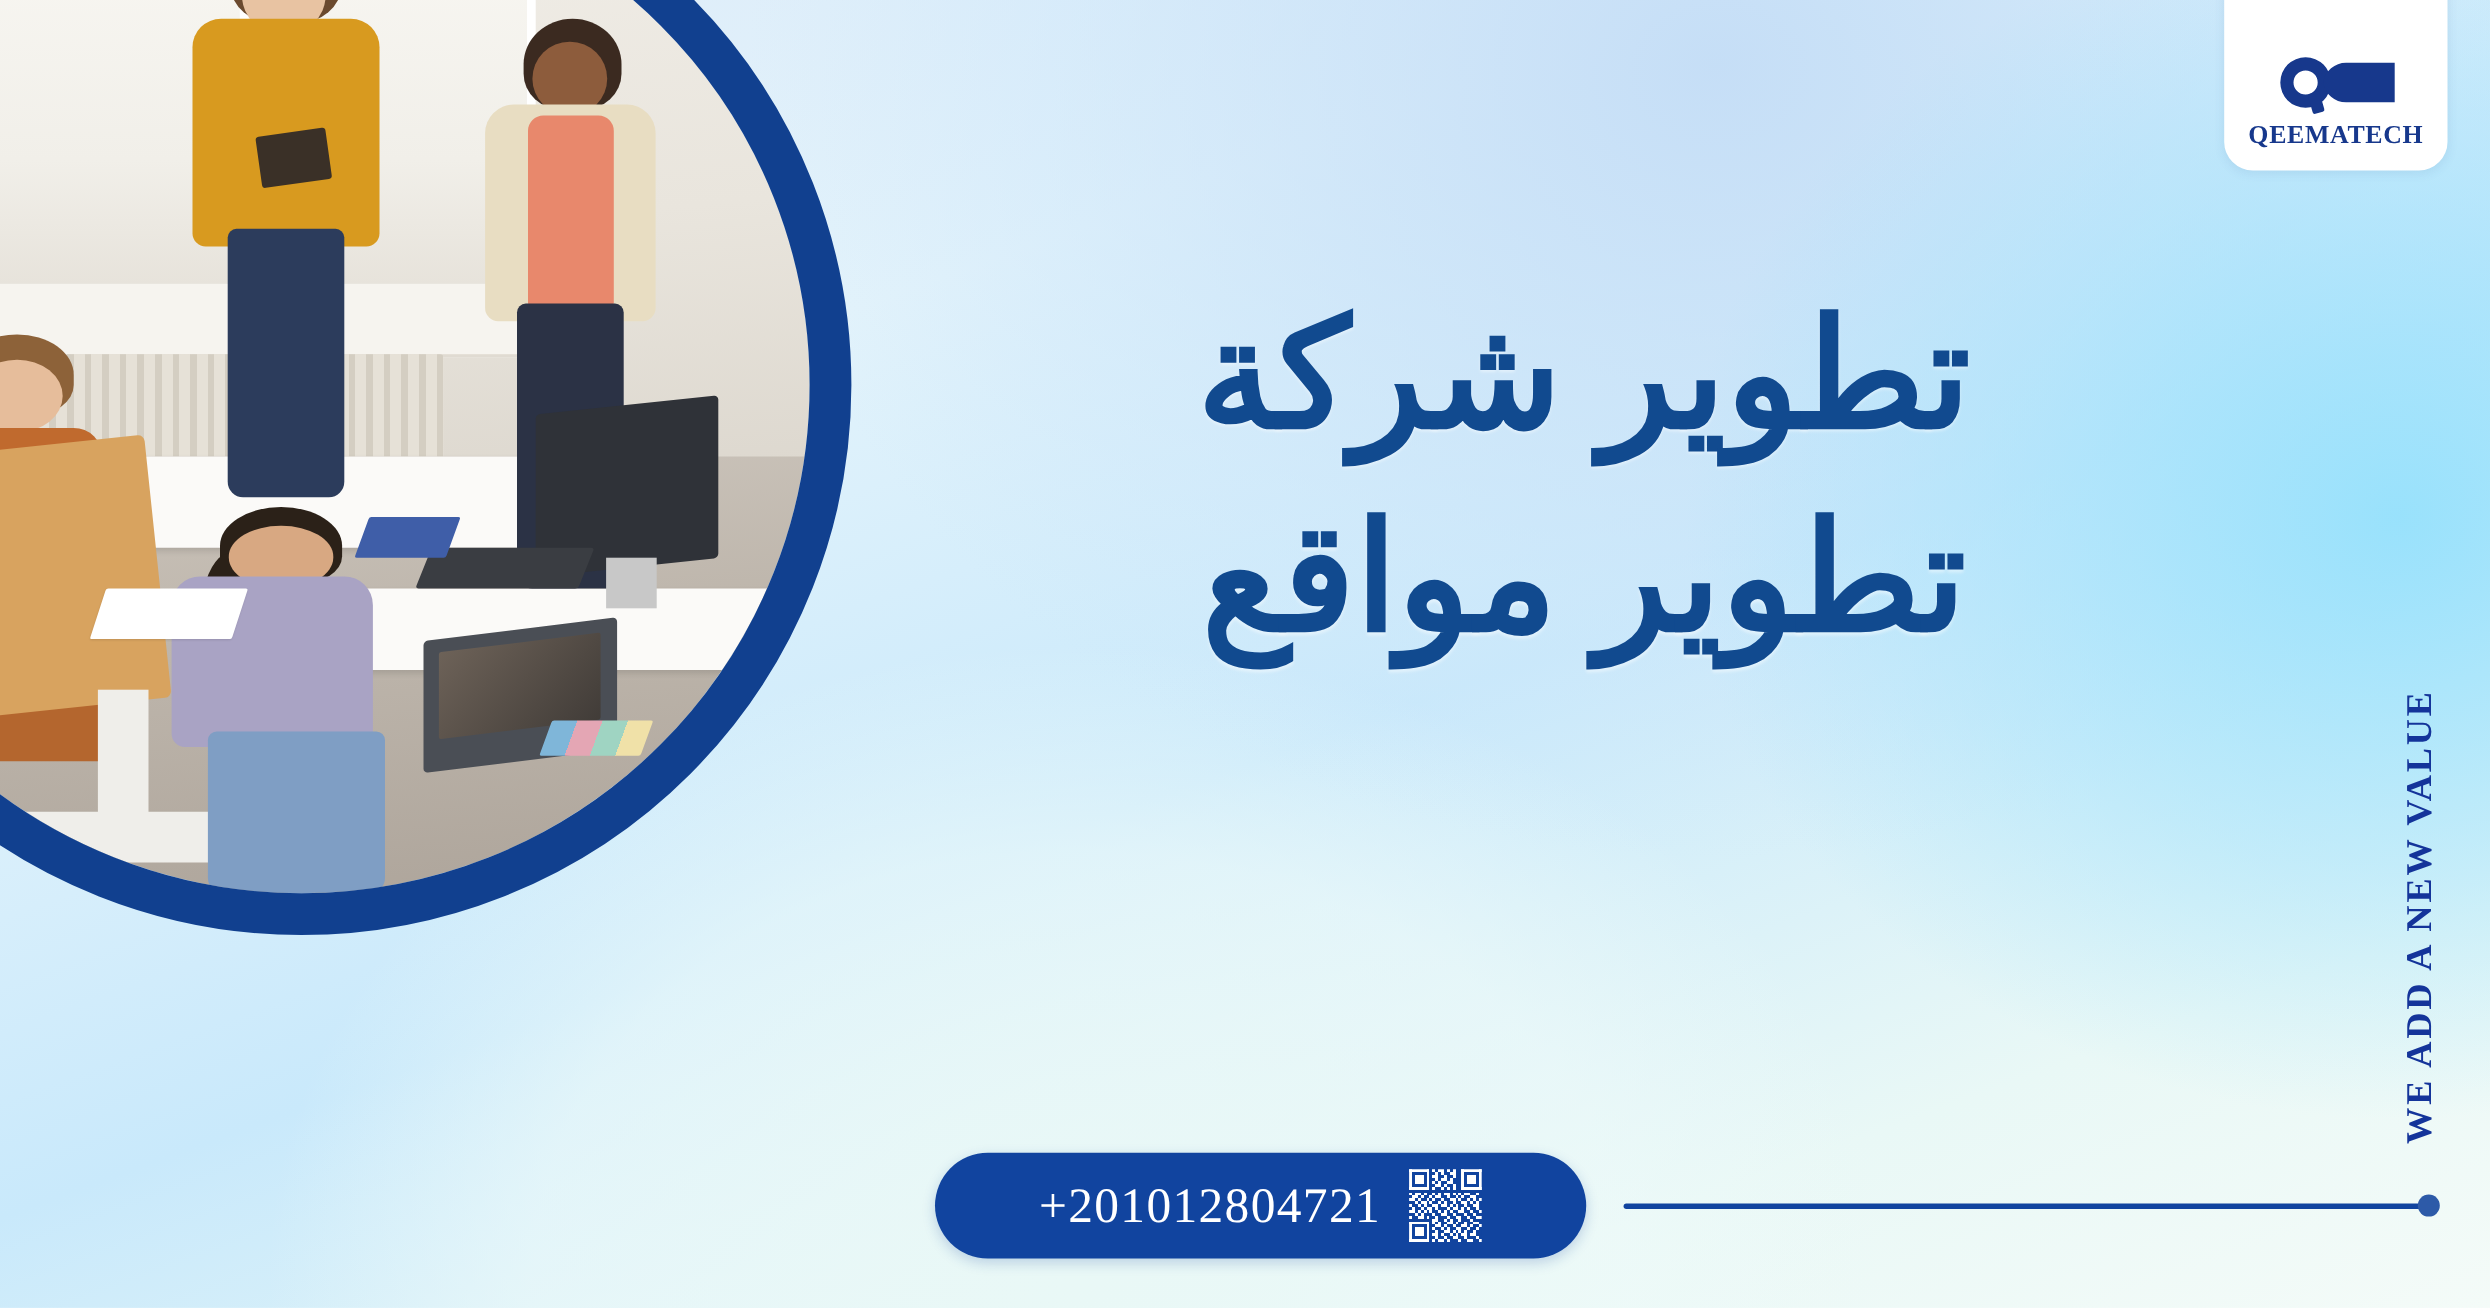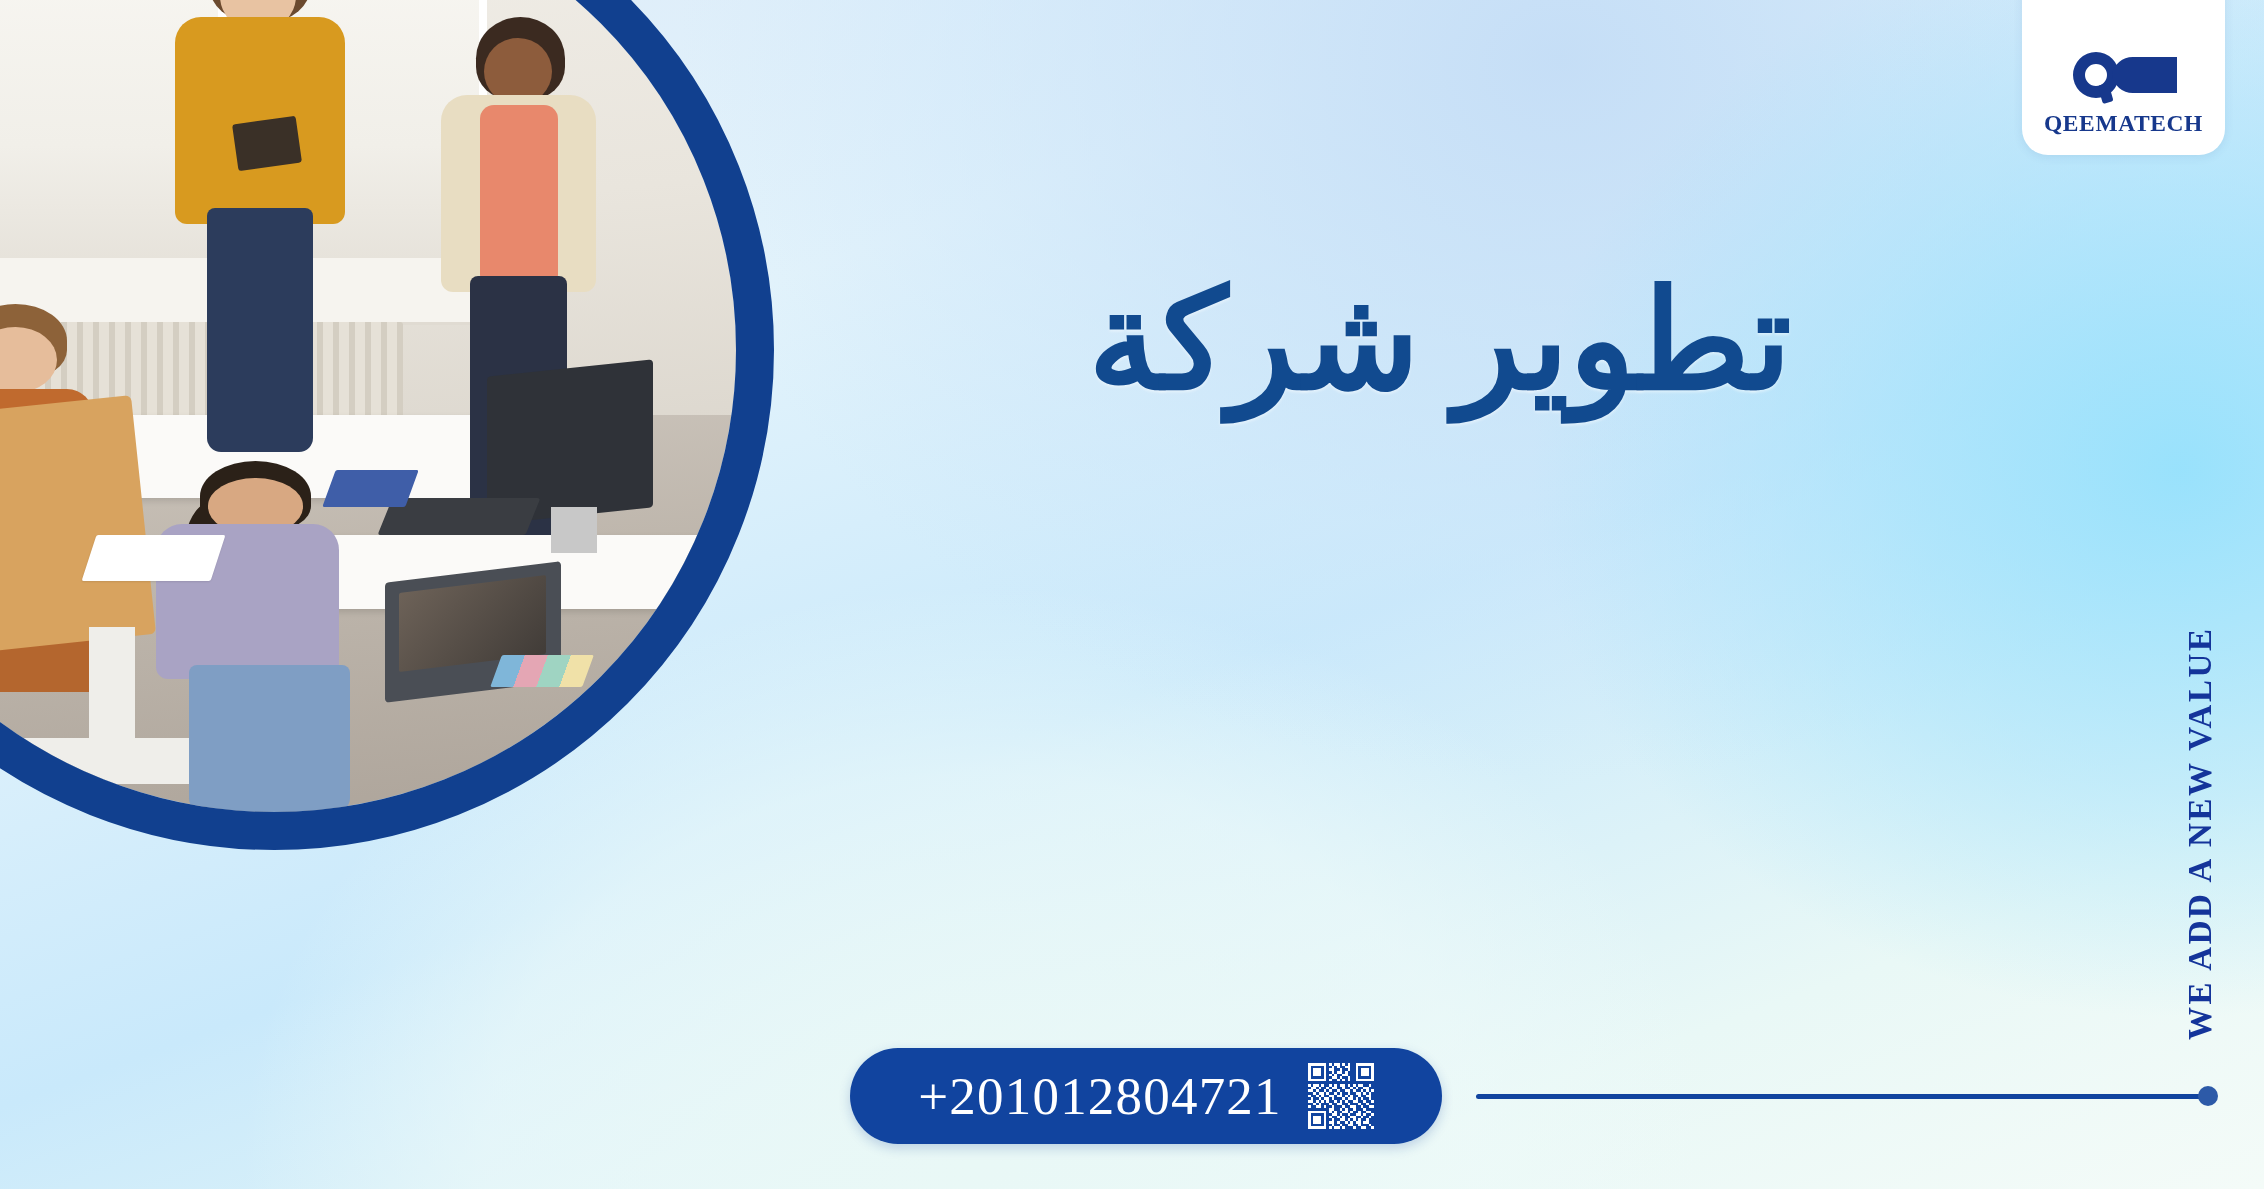--- a/index.html
+++ b/index.html
@@ -210,21 +210,21 @@
     left: 850px; top: 1048px;
     width: 592px; height: 96px;
     background: #11449f;
     border-radius: 48px;
     display: flex; align-items: center; justify-content: center;
     gap: 26px;
     box-shadow: 0 4px 12px rgba(17,68,159,0.22);
   }
   .phone-number {
     color: #ffffff;
-    font-size: 53px;
+    font-size: 45px;
     letter-spacing: 1.2px;
     white-space: nowrap;
   }
   .qr { width: 66px; height: 66px; display: block; }
 
   
   .connector {
     position: absolute;
     left: 1476px; top: 1094px;
     width: 730px; height: 5px;
@@ -330,20 +330,21 @@
         <rect x="35" y="40" width="11" height="19" rx="2" fill="#17388c" transform="rotate(-16 40 49)"></rect>
 
         <path d="M112 13 H68 a21 21 0 0 0 -21 18 a21 21 0 0 0 21 18 h44 V31 H84 v10 h16 v-2 H90 v-6 h22 z" fill="#17388c"></path>
       </svg>
     </div>
     <div class="logo-wordmark">QEEMATECH</div>
   </div>
 
   <div class="headline">
     <span class="headline-line">تطوير شركة</span>
+    <span class="headline-line">تطوير مواقع</span>
   </div>
 
   <div class="phone-pill">
     <span class="phone-number">+201012804721</span>
     <svg class="qr" viewBox="0 0 25 25" shape-rendering="crispEdges">
       <rect width="25" height="25" fill="#11449f"></rect>
       <g fill="#ffffff">
 
         <rect x="0" y="0" width="7" height="1"></rect>
           <rect x="0" y="6" width="7" height="1"></rect>

